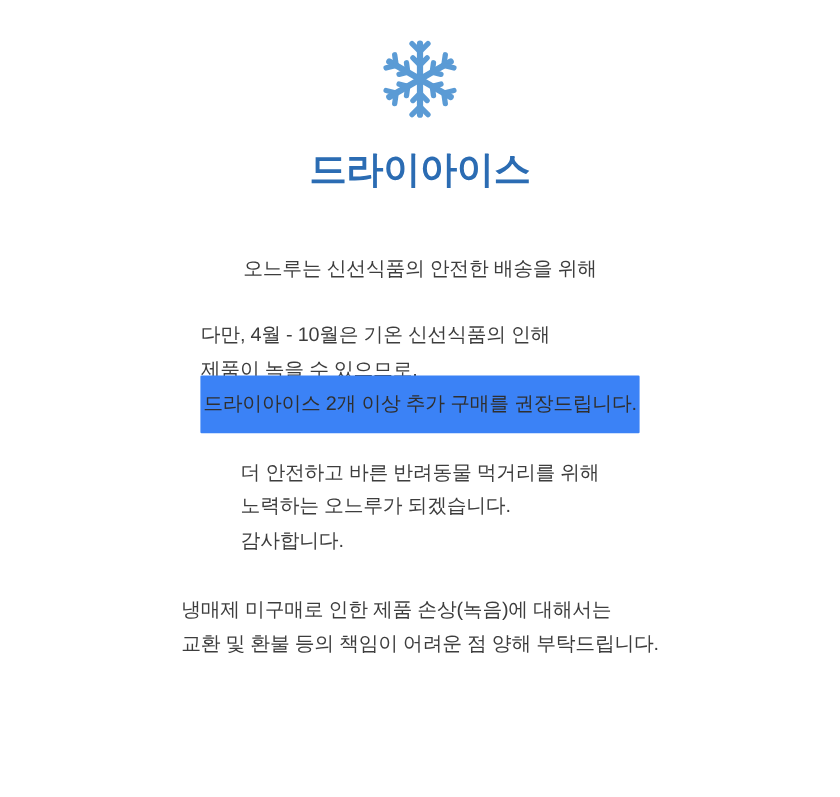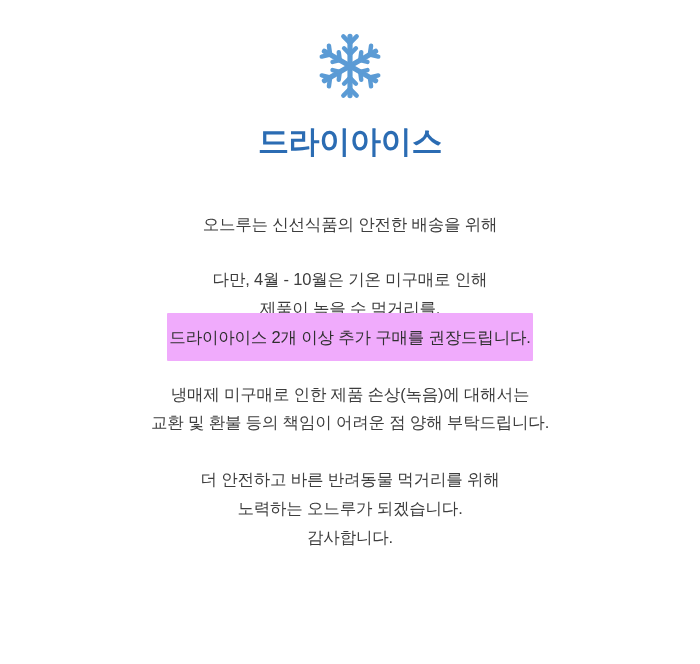--- a/index.html
+++ b/index.html
@@ -47,36 +47,35 @@
     line-height: 1.42;
     letter-spacing: -0.3px;
     margin: 0;
   }
   .title .line {
     display: block;
   }
 
   
   .body-block {
-    text-align: center;
     font-size: 16.5px;
     line-height: 1.75;
     color: #3d3d3d;
     letter-spacing: -0.2px;
   }
   .body-block .line {
     display: block;
   }
   .gap-1 { margin-top: 46px; }
   .gap-2 { margin-top: 26px; }
   .gap-3 { margin-top: 28px; }
   .gap-4 { margin-top: 28px; }
 
   .hl {
-    background: #f0abfc;
+    background: #3b82f6;
     color: #2f2f2f;
     padding: 15px 2px;
     border-radius: 1px;
   }
 </style>
 </head>
 <body>
 
 <div class="page">
 
@@ -126,29 +125,29 @@
 
   <h1 class="title">
     <span class="line">드라이아이스</span>
   </h1>
 
   <div class="body-block gap-1">
     <span class="line">오느루는 신선식품의 안전한 배송을 위해</span>
   </div>
 
   <div class="body-block gap-2">
-    <span class="line">다만, 4월 - 10월은 기온 미구매로 인해</span>
-    <span class="line">제품이 녹을 수 먹거리를,</span>
+    <span class="line">다만, 4월 - 10월은 기온 신선식품의 인해</span>
+    <span class="line">제품이 녹을 수 있으므로,</span>
     <span class="line"><span class="hl">드라이아이스 2개 이상 추가 구매를 권장드립니다.</span></span>
-  </div>
-
-  <div class="body-block gap-3">
-    <span class="line">냉매제 미구매로 인한 제품 손상(녹음)에 대해서는</span>
-    <span class="line">교환 및 환불 등의 책임이 어려운 점 양해 부탁드립니다.</span>
   </div>
 
   <div class="body-block gap-4">
     <span class="line">더 안전하고 바른 반려동물 먹거리를 위해</span>
     <span class="line">노력하는 오느루가 되겠습니다.</span>
     <span class="line">감사합니다.</span>
   </div>
 
+  <div class="body-block gap-3">
+    <span class="line">냉매제 미구매로 인한 제품 손상(녹음)에 대해서는</span>
+    <span class="line">교환 및 환불 등의 책임이 어려운 점 양해 부탁드립니다.</span>
+  </div>
+
 </div>
 
 </body></html>

